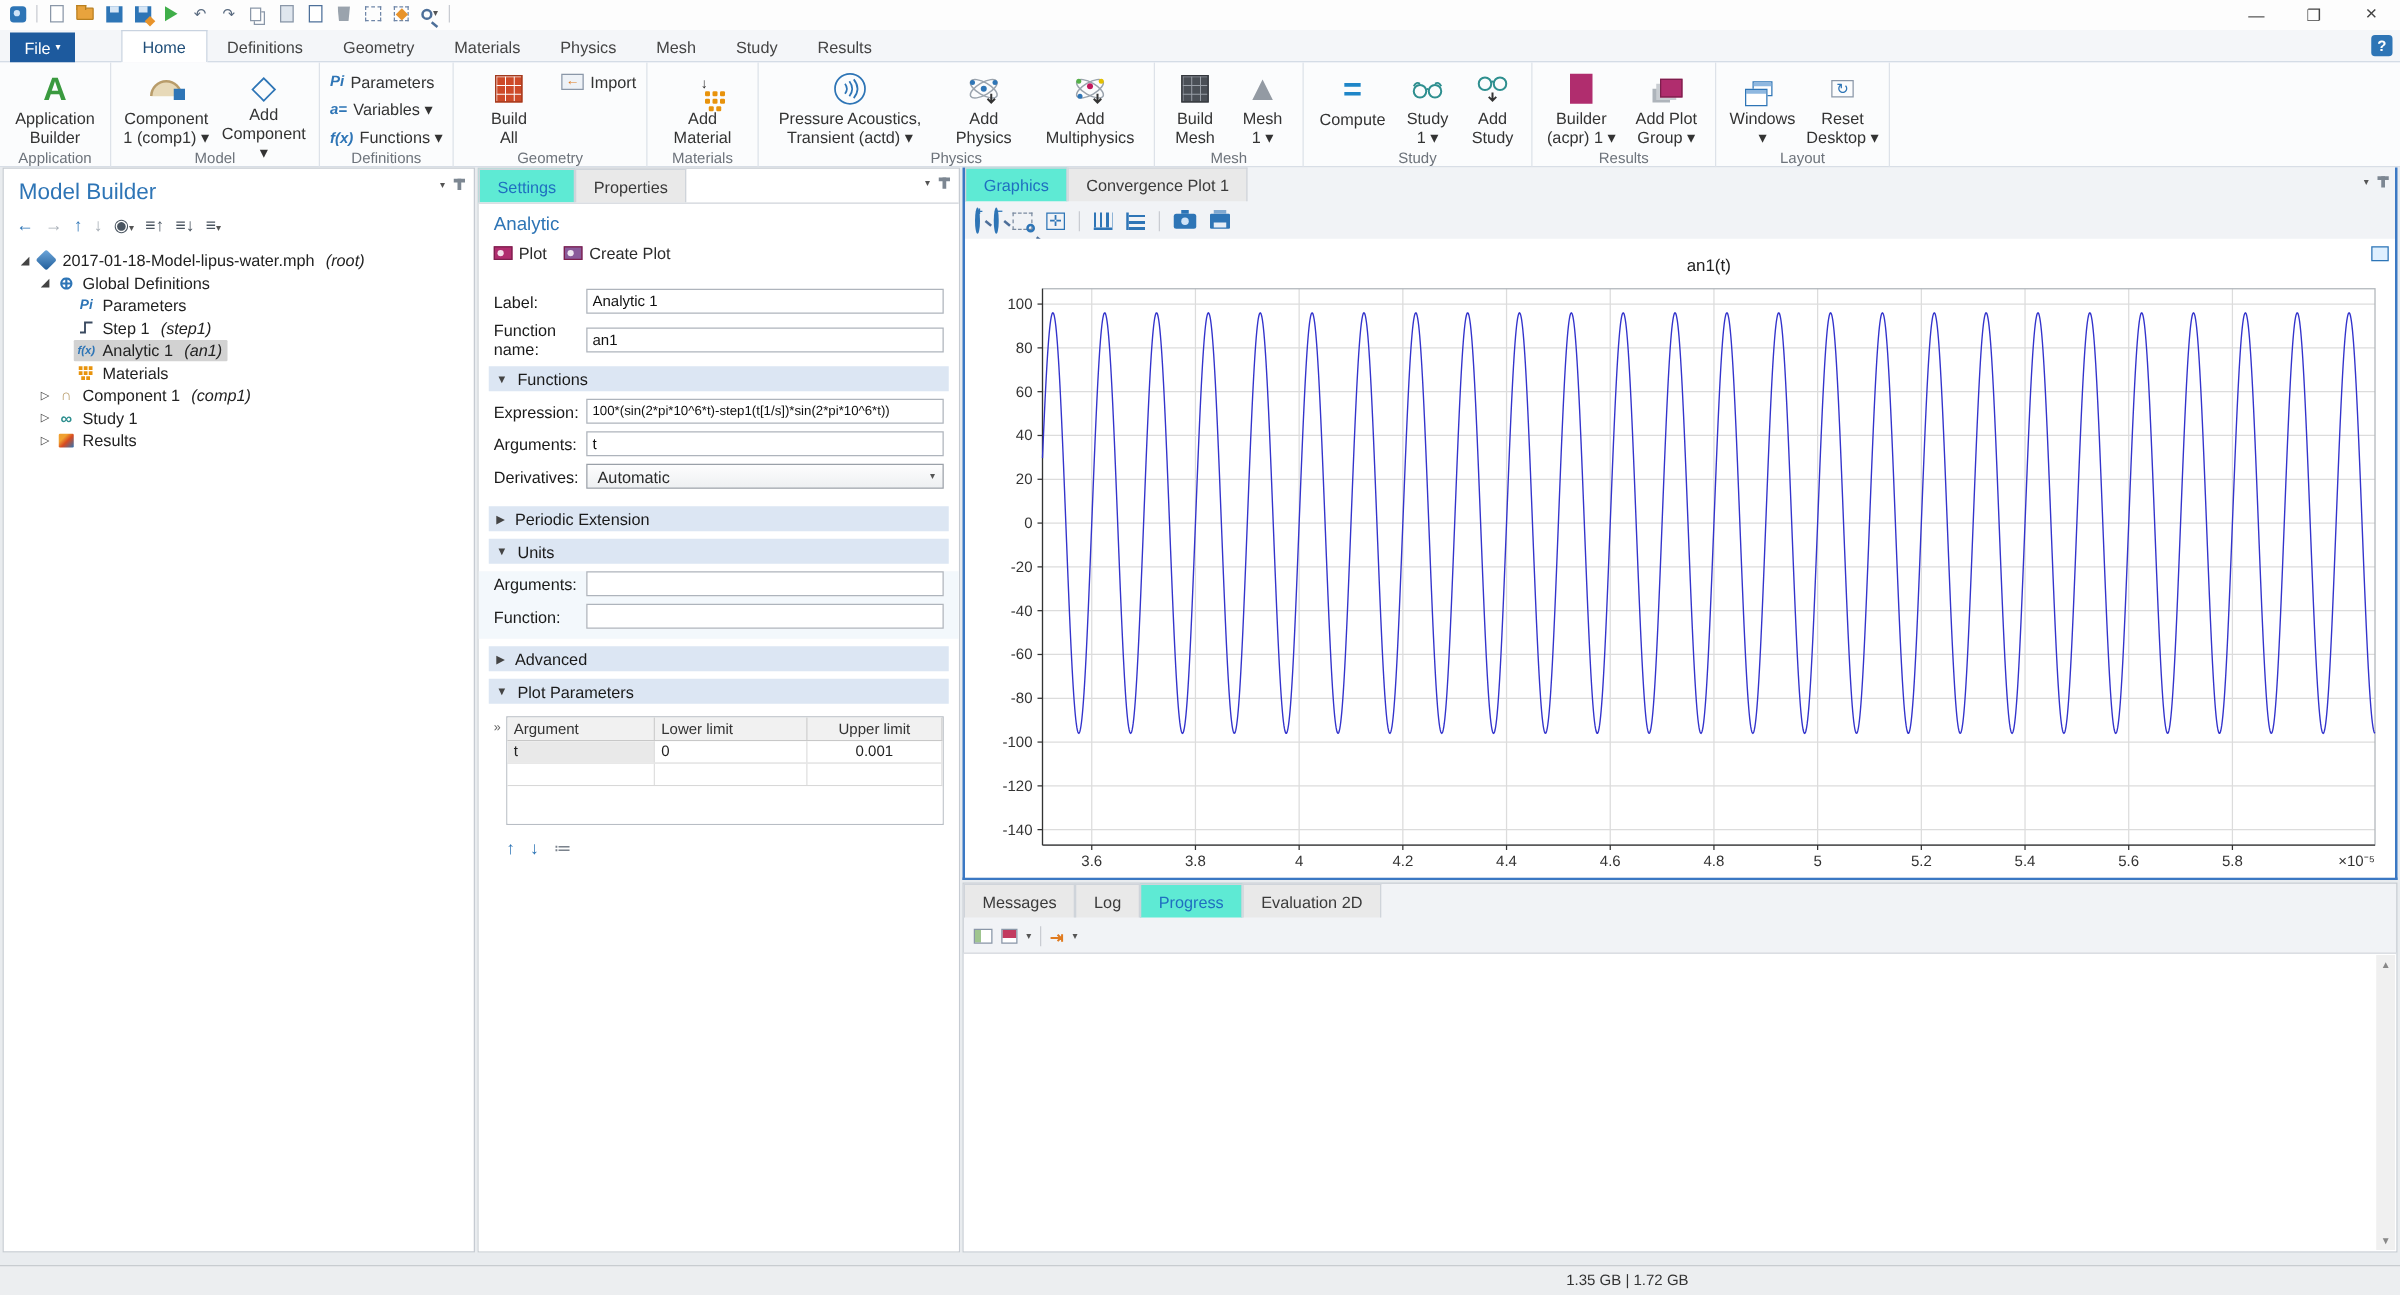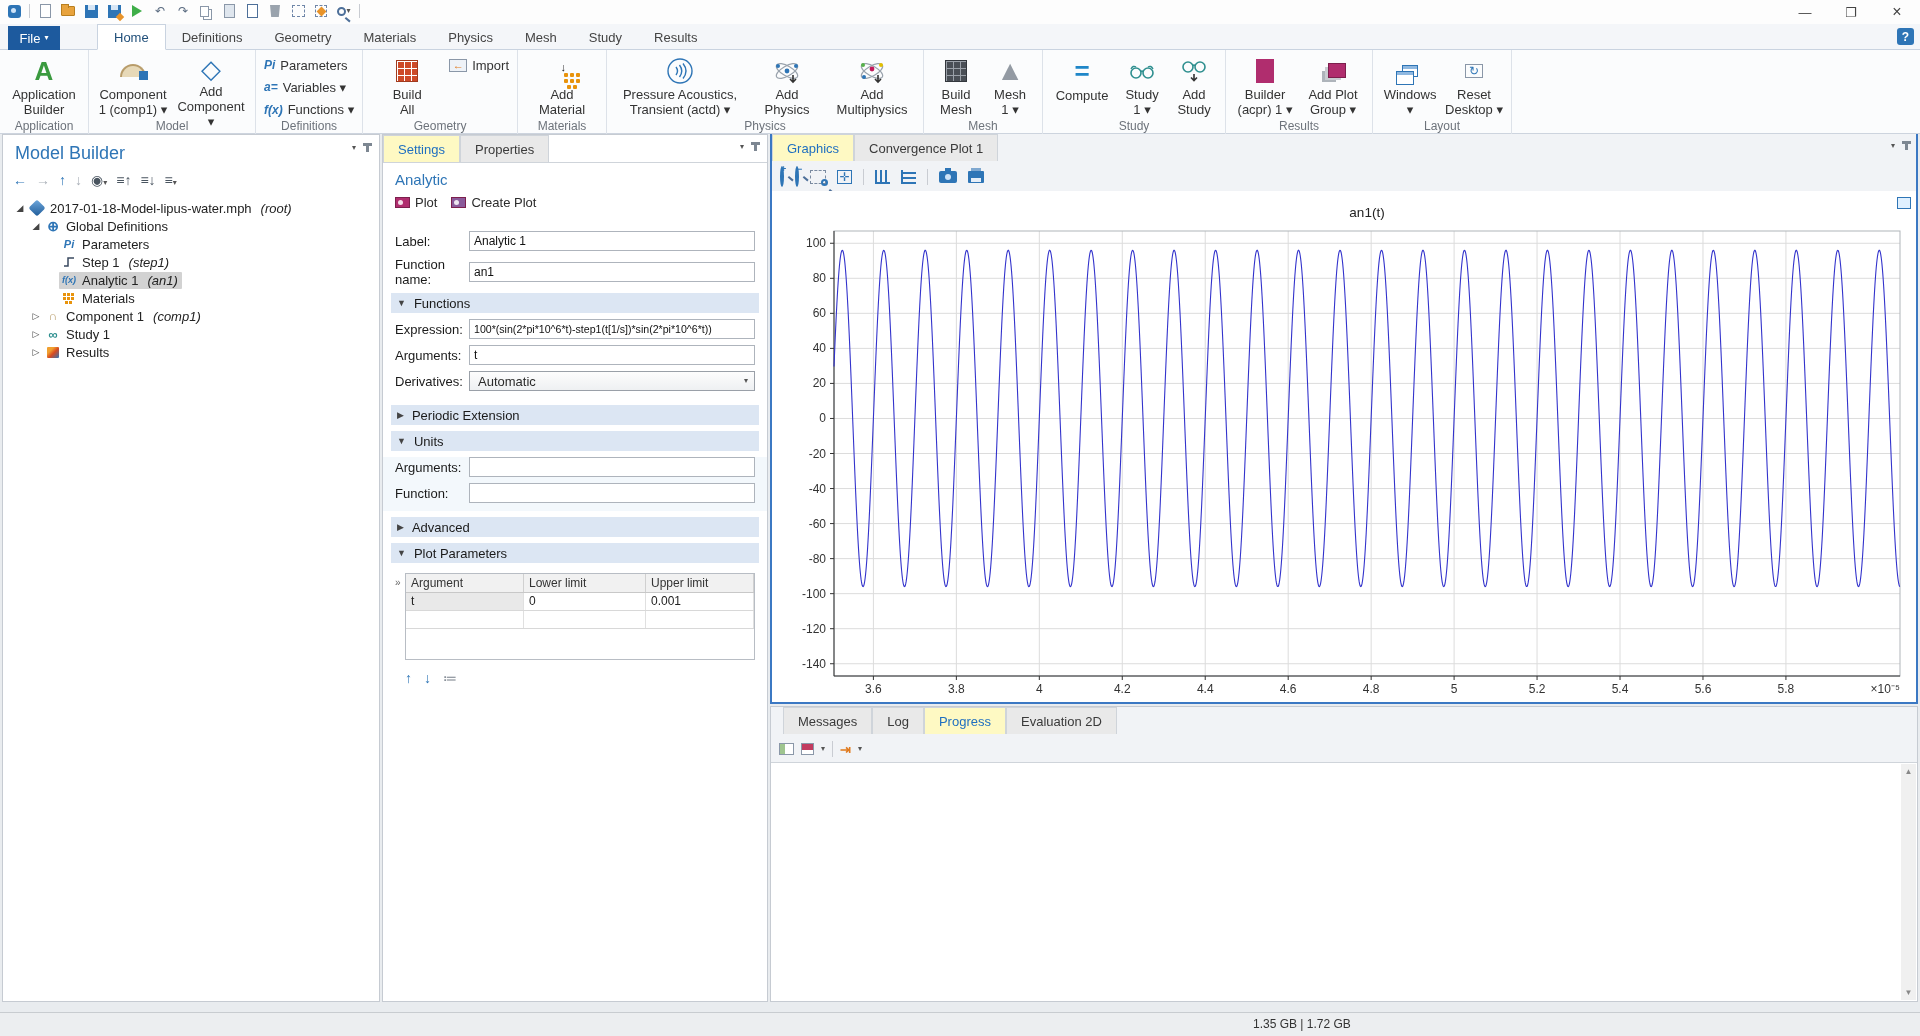--- a/index.html
+++ b/index.html
@@ -83,21 +83,21 @@
     box-shadow:6px 0 #e8930c, 12px 0 #e8930c, 0 6px #e8930c, 6px 6px #e8930c, 12px 6px #e8930c, 3px 12px #e8930c, 9px 12px #e8930c; }
   .dn-arrow { position:absolute; right:-4px; bottom:-2px; font-size:11px; color:#222; font-weight:bold; line-height:1; }
   .rel { position:relative; }
 
   
   .workspace { position:absolute; left:0; top:134px; width:1920px; height:878px; background:#e9ecef; }
   .panel-top-icons { position:absolute; top:8px; display:flex; gap:10px; align-items:center; }
   .pin { width:3px; height:9px; background:#7d8792; position:relative; display:inline-block; }
   .pin::before { content:""; position:absolute; left:-3px; top:0; width:9px; height:3px; background:#7d8792; }
   .tabbtn { height:27px; padding:0 14px; display:flex; align-items:center; font-size:13px; color:#3a3a3a; background:#e9e9e9; border:1px solid #cfd4da; border-bottom:none; }
-  .tabbtn.active { background:#fef9c3; color:#1f6fc0; }
+  .tabbtn.active { background:#5eead4; color:#1f6fc0; }
 
   
   .mbuilder { position:absolute; left:2px; top:0; width:378px; height:868px; background:#fff; border:1px solid #c6cbd2; }
   .mb-title { position:absolute; left:12px; top:8px; font-size:18px; color:#2e75b6; }
   .mb-toolbar { position:absolute; left:10px; top:38px; display:flex; align-items:center; gap:9px; font-size:14px; }
   .mb-toolbar .t { line-height:1; }
   .blue { color:#2e75b6; } .gray { color:#aab0b8; } .dark { color:#4a5560; }
   .mb-tree { position:absolute; left:4px; top:64px; right:4px; }
   .tree-row { height:18px; display:flex; align-items:center; font-size:13px; color:#222; white-space:nowrap; }
   .twisty { width:14px; text-align:center; font-size:9px; color:#444; flex:none; }
@@ -133,21 +133,21 @@
     font-family:"Liberation Sans", sans-serif; color:#111; }
   .tinput.expr { font-size:10.6px; }
   .combo { flex:1; height:20px; border:1px solid #9aa0a8; background:linear-gradient(#fdfdfd,#eef0f2); display:flex; align-items:center; position:relative; padding-left:8px; font-size:13px; }
   .combo .caret { position:absolute; right:6px; }
   .tint-body { background:#f3f8fc; padding-bottom:8px; }
   .pp-table { margin:10px 12px 0 22px; border:1px solid #b8bdc4; }
   .pp-head { display:flex; background:#f1f1f1; border-bottom:1px solid #c8c8c8; }
   .pp-head .c { font-size:12px; color:#333; padding:2px 5px; border-right:1px solid #d0d0d0; }
   .pp-row { display:flex; border-bottom:1px solid #d8d8d8; background:#fff; }
   .pp-row .c { font-size:12px; color:#222; padding:1px 5px; border-right:1px solid #e0e0e0; height:17px; }
-  .c.w1 { width:118px; } .c.w2 { width:122px; } .c.w3 { flex:1; }
+  .c.w1 { width:118px; } .c.w2 { width:122px; } .c.w3 { flex:1;text-align:center; }
   .pp-row.first .w1 { background:#e9e9e9; }
   .pp-blank { height:30px; background:#fff; }
   .chev { position:absolute; left:12px; font-size:10px; color:#666; }
   .pp-tools { margin:10px 0 0 22px; display:flex; gap:12px; font-size:14px; align-items:center; }
 
   
   .graphics { position:absolute; left:770px; top:0; width:1148px; height:570px; background:#f1f3f6;
     border-left:2px solid #3b78c3; border-right:2px solid #3b78c3; border-bottom:2px solid #3b78c3; }
   .gfx-tabs { position:absolute; left:0; top:0; display:flex; }
   .gfx-toolbar { position:absolute; left:8px; top:31px; height:24px; display:flex; align-items:center; gap:11px; }
@@ -163,21 +163,21 @@
   .prn-ic::before { content:""; position:absolute; left:3px; top:-3px; width:10px; height:3px; background:#7fa8d0; }
   .prn-ic::after { content:""; position:absolute; left:3px; top:7px; width:10px; height:4px; background:#e6eef7; }
   .zoombox-ic { position:relative; width:16px; height:14px; border:1px dashed #7a8aa0; }
   .zoombox-ic .mag { position:absolute; right:-3px; bottom:-3px; }
   .extents-ic { width:15px; height:14px; border:1px solid #2e75b6; color:#2e75b6; font-size:12px; display:flex; align-items:center; justify-content:center; line-height:1; }
   .plot-region { position:absolute; left:0; top:57px; right:0; bottom:0; background:#fff; }
   .flyout-ic { position:absolute; right:5px; top:6px; width:14px; height:12px; border:1px solid #2e75b6; background:#dff0ff; z-index:3; }
 
   
   .bottomwin { position:absolute; left:770px; top:572px; width:1148px; height:296px; background:#f1f3f6; border:1px solid #c6cbd2; }
-  .bw-tabs { position:absolute; left:12px; top:0; display:flex; }
+  .bw-tabs { position:absolute; left:0; top:0; display:flex; }
   .bw-toolbar { position:absolute; left:8px; top:31px; height:22px; display:flex; align-items:center; gap:7px; }
   .bw-content { position:absolute; left:0; top:55px; right:0; bottom:0; background:#fff; border-top:1px solid #cfd4da; }
   .scrollbar { position:absolute; right:1px; top:1px; width:15px; bottom:1px; background:#f0f0f0; display:flex; flex-direction:column; justify-content:space-between; align-items:center; }
   .scrollbar .ar { font-size:8px; color:#888; padding:3px 0; }
   .prog-ic1 { width:15px; height:12px; border:1px solid #8a97a8; background:linear-gradient(90deg,#9fc58f 0 5px,#fff 5px); }
   .prog-ic2 { width:13px; height:12px; border:1px solid #8a97a8; background:linear-gradient(180deg,#c23b5f 0 6px,#fff 6px); }
   .prog-ic3 { color:#e07b20; font-size:13px; font-weight:bold; line-height:1; }
 
   
   .statusbar { position:absolute; left:0; top:1012px; width:1920px; height:24px; background:#eceef0; border-top:1px solid #c8ccd0; }

